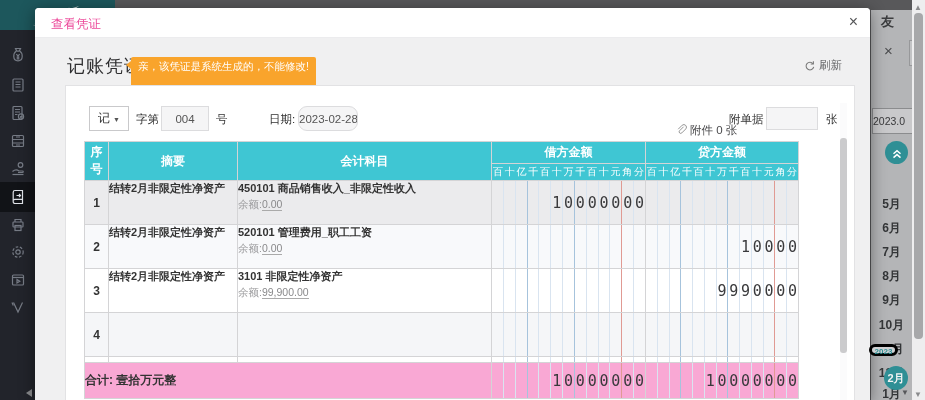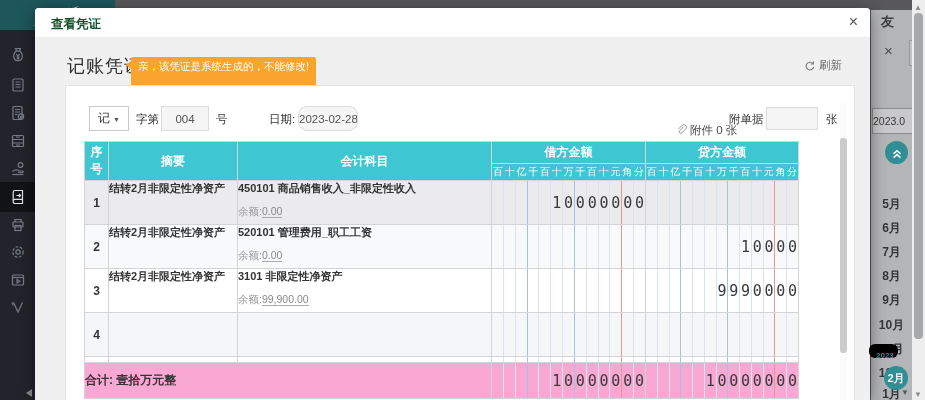--- a/index.html
+++ b/index.html
@@ -18,32 +18,32 @@
 
   #right-panel { position:absolute; left:871px; top:10px; width:41px; height:390px; background:#b4b5b7; }
   #rp-brand { position:absolute; left:881px; top:13px; font-size:13px; font-weight:bold; color:#3c3d3f; }
   #rp-close { position:absolute; left:884px; top:42px; font-size:15px; color:#4a4b4d; }
   #rp-box { position:absolute; left:909px; top:40px; width:16px; height:26px; background:#c2c3c5; border:1px solid #97989a; }
   #rp-date-btn { position:absolute; left:872px; top:108px; width:52px; height:26px; background:#c9c9cb; border:1px solid #8b8c8e; color:#39393b; font-size:10.5px; line-height:24px; padding-left:0; overflow:hidden; }
   #rp-top-circle { position:absolute; left:885px; top:141px; width:23px; height:23px; border-radius:50%; background:#2f8f95; }
   #rp-top-circle svg { position:absolute; left:2.5px; top:2.5px; }
   .month-item { position:absolute; left:871px; width:41px; text-align:center; font-size:12px; font-weight:bold; color:#333537; transform:translateY(-50%);margin-top:32px; }
   #month-active { position:absolute; left:884px; width:24px; height:24px; border-radius:50%; background:#2f8f95; color:#f2f3f3; font-size:11px; font-weight:bold; text-align:center; line-height:24px; transform:translateY(-50%); }
-  #year-badge { position:absolute; left:869px; top:344px; width:29px; height:12px; border:7px solid #000000; border-radius:6px; background:#cfd0d2; color:#2f8f95; font-size:8px; font-weight:bold; text-align:center; line-height:10px; }
+  #year-badge { position:absolute; left:869px; top:344px; width:29px; height:12px; border:3px solid #000000; border-radius:6px; background:#cfd0d2; color:#2f8f95; font-size:8px; font-weight:bold; text-align:center; line-height:10px; }
   #rp-down-arrow { position:absolute; left:901px; top:388px; font-size:8px; color:#56575a; }
 
   #main-scrollbar { position:absolute; left:912px; top:0; width:13px; height:400px; background:#eeeeef; }
   #msb-up { position:absolute; left:914px; top:3px; font-size:8px; color:#8a8b8d; }
   #msb-down { position:absolute; left:914px; top:390px; font-size:8px; color:#8a8b8d; }
   #msb-thumb { position:absolute; left:914px; top:13px; width:9px; height:326px; background:#a7a8aa; border-radius:4px; }
 
   
   #modal { position:absolute; left:35px; top:8px; width:835px; height:392px; background:#f0f0f1; border-radius:4px 4px 0 0; box-shadow:0 3px 16px rgba(0,0,0,.45); }
   #modal-header { position:relative; height:30px; background:#ffffff; border-radius:4px 4px 0 0; border-bottom:1px solid #ececee; }
-  #modal-title { position:absolute; left:16px; top:8px; font-size:12.5px; font-weight:bold; color:#14532d; }
+  #modal-title { position:absolute; left:16px; top:8px; font-size:12.5px; font-weight:normal; color:#ec4899; }
   #modal-close { position:absolute; right:12px; top:5px; font-size:16px; color:#555658; cursor:pointer; }
 
   #voucher-title { position:absolute; left:32px; top:46px; font-size:18px; color:#2e2e30; letter-spacing:1px; }
   #voucher-badge { position:absolute; left:96px; top:49px; height:34px; background:#f9a42c; border-radius:2px; color:#fff; font-size:10.5px; line-height:18px; padding:0 7px; }
   #voucher-badge:before { content:""; position:absolute; left:-5px; top:4px; border-top:4px solid transparent; border-bottom:4px solid transparent; border-right:5px solid #f9a42c; }
   #refresh-btn { position:absolute; right:28px; top:50px; font-size:11.5px; color:#666769; display:flex; align-items:center; gap:3px; cursor:pointer; }
 
   #card { position:absolute; left:30px; top:77px; width:790px; height:315px; background:#fff; border:1px solid #e2e2e4; border-bottom:none; overflow:hidden; }
 
   .numrow { position:absolute; top:20px; left:0; width:100%; height:26px; font-size:11.5px; color:#333; }
@@ -58,21 +58,21 @@
 
   #vtable { position:absolute; left:18px; top:55px; width:714px; border-collapse:collapse; table-layout:fixed; }
   #vtable th, #vtable td { border:1px solid #d4d4d6; padding:0; }
   #vtable { border:1px solid #c2c2c4; }
   th.teal { background:#3fc6d3; color:#fff; font-size:12px; font-weight:bold; height:22px; border-color:#35b7c4; }
   th.teal.digits { height:17px; }
   .dhead { display:flex; width:100%; }
   .dhead span { flex:1; text-align:center; font-size:10px; font-weight:normal; color:#fff; }
   td.seq { text-align:center; font-size:12px; font-weight:bold; color:#333; }
   td.sum, td.acct { vertical-align:top; padding:5px 8px; font-size:11px; font-weight:bold; color:#333; }
-  .bal-line { margin-top:9px; font-weight:normal; font-size:10.5px; color:#9a9a9c; }
+  .bal-line { margin-top:2px; font-weight:normal; font-size:10.5px; color:#9a9a9c; }
   .bal-val { color:#8a8a8c; border-bottom:1px solid #aaa; cursor:pointer; }
   .bal-val:empty { border-bottom:none; }
   tr.r1 td { background:#ebebed; height:44px; }
   tr.r2 td { background:#f8f9fb; height:44px; }
   tr.r3 td { background:#ffffff; height:44px; }
   tr.r4 td { background:#f5f6f8; height:44px; }
   tr.sp td { background:#fff; height:6px; }
   tr.total td { background:#f9a8d4; height:36px; }
   td.total-label { font-size:12px; font-weight:bold; color:#333; padding-left:9px; vertical-align:middle; }
   td.amt { padding:0; position:relative; }

